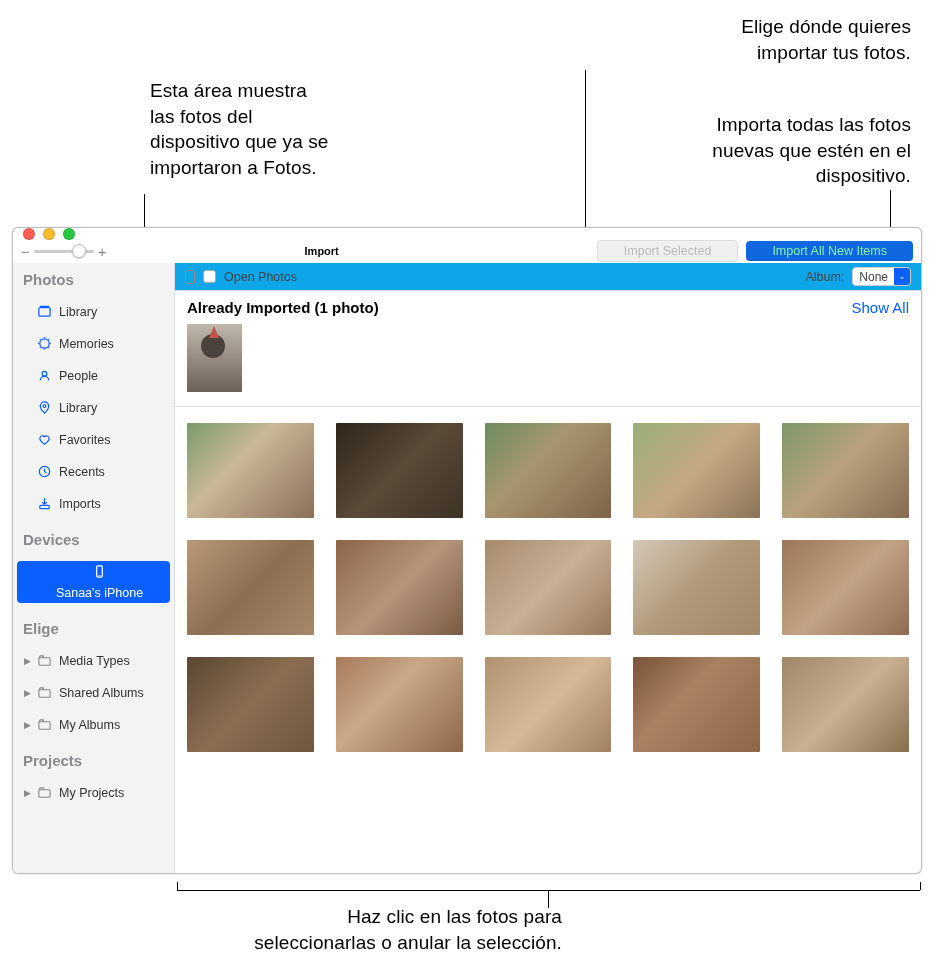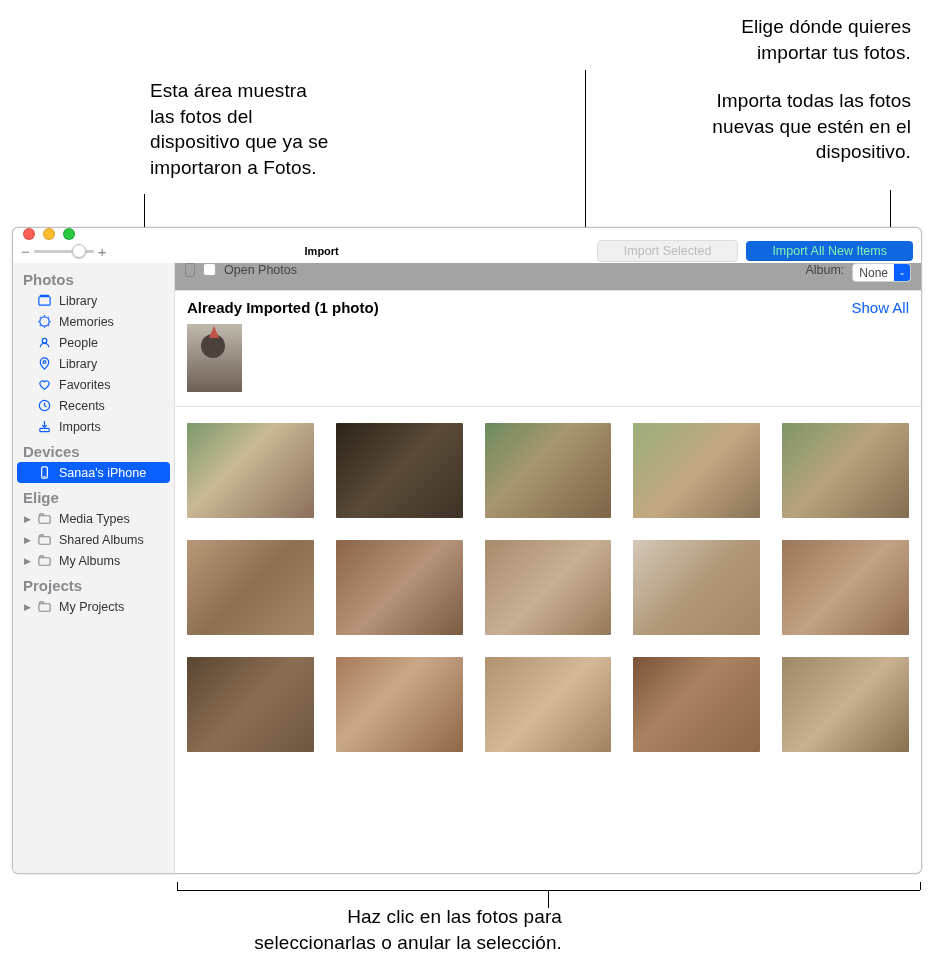--- a/index.html
+++ b/index.html
@@ -50,28 +50,28 @@
   .zoom-slider{display:flex;align-items:center;gap:4px;color:#888;font-size:15px;}
   .slider-track{width:60px;height:3px;background:#ccc;border-radius:2px;position:relative;}
   .slider-thumb{width:14px;height:14px;background:#fff;border:1px solid #bbb;border-radius:50%;position:absolute;top:-6px;left:38px;box-shadow:0 1px 2px rgba(0,0,0,0.2);}
   .toolbar-title{flex:1;text-align:center;font-weight:600;font-size:11px;margin-left:-60px;}
   .btn{border-radius:4px;font-size:12.5px;padding:3px 26px;white-space:nowrap;border:none;}
   .btn.disabled{background:#f0f0f0;color:#bbb;border:0.5px solid #ddd;}
   .btn.primary{background:#1068e0;color:#86efac;box-shadow:inset 0 -1px 0 rgba(0,0,0,0.1);}
   .content{flex:1;display:flex;min-height:0;}
   .sidebar{width:162px;background:#f4f3f4;border-right:1px solid #ddd;overflow:auto;padding-top:2px;}
   .sb-header{font-size:15px;color:#8a8a8e;font-weight:600;padding:6px 10px 2px 10px;text-transform:none;}
-  .sb-item{display:flex;align-items:center;gap:7px;padding:3px 8px 3px 20px;font-size:12.5px;color:#333;border-radius:4px;margin:0 4px;}
+  .sb-item{display:flex;align-items:center;gap:7px;padding:3px 8px 3px 20px;font-size:12.5px;color:#333;border-radius:4px;margin:11px 4px;}
   .sb-item .chev{width:8px;color:#888;font-size:9px;margin-left:-13px;margin-right:-2px;}
-  .sb-item.sel{background:#0a60ff;color:#fff;}
+  .sb-item.sel{background:#0a60ff;color:#fff;flex-direction:column;}
   .sb-item.sel .ico{color:#fff;}
   .ico{width:15px;height:15px;display:flex;align-items:center;justify-content:center;flex-shrink:0;color:#0a60ff;}
   .ico svg{width:15px;height:15px;}
   .main{flex:1;display:flex;flex-direction:column;min-width:0;overflow:hidden;}
-  .filterbar{height:28px;background:#a3a3a3;border-bottom:1px solid #ddd;display:flex;align-items:flex-start;padding:0 10px;gap:8px;font-size:12.5px;color:#444;}
+  .filterbar{height:28px;background:#0ea5e9;border-bottom:1px solid #ddd;display:flex;align-items:center;padding:0 10px;gap:8px;font-size:12.5px;color:#444;}
   .device-ico{width:10px;height:14px;border:1.2px solid #888;border-radius:2px;}
   .checkbox{width:13px;height:13px;border:1px solid #aaa;border-radius:3px;background:#fff;}
   .album-select{display:flex;align-items:center;border:1px solid #ccc;border-radius:4px;overflow:hidden;font-size:12px;height:19px;background:#fff;}
   .album-select .val{padding:0 6px;}
   .album-select .dd{background:#0a60ff;color:#fff;width:16px;height:100%;display:flex;align-items:center;justify-content:center;font-size:8px;}
   .scroll{flex:1;overflow:auto;}
   .section-head{display:flex;justify-content:space-between;align-items:center;padding:8px 12px;font-size:15px;font-weight:600;}
   .show-all{color:#0a60ff;font-weight:400;}
   .already-row{padding:0 12px 14px 12px;border-bottom:1px solid #e5e5e5;}
   .already-thumb{width:55px;height:68px;background:linear-gradient(180deg,#bfb9ac 0%,#a0958a 40%,#6d6057 100%);position:relative;overflow:hidden;}
@@ -98,21 +98,21 @@
 </style>
 </head>
 <body>
 
 <div class="callout" style="left:150px;top:78px;white-space:pre-line;">Esta área muestra
 las fotos del
 dispositivo que ya se
 importaron a Fotos.</div>
 <div class="callout" style="right:20px;top:14px;text-align:right;white-space:pre-line;">Elige dónde quieres
 importar tus fotos.</div>
-<div class="callout" style="right:20px;top:88px;text-align:right;white-space:pre-line;">Importa todas las fotos
+<div class="callout" style="right:20px;top:112px;text-align:right;white-space:pre-line;">Importa todas las fotos
 nuevas que estén en el
 dispositivo.</div>
 <div class="callout" style="left:62px;top:904px;text-align:right;width:500px;white-space:pre-line;">Haz clic en las fotos para
 seleccionarlas o anular la selección.</div>
 
 <div class="callout-line" style="left:144px;top:194px;width:1px;height:135px;"></div>
 <div class="callout-line" style="left:144px;top:329px;width:20px;height:1px;"></div>
 <div class="callout-line" style="left:144px;top:415px;width:20px;height:1px;"></div>
 
 <div class="callout-line" style="left:585px;top:70px;width:1px;height:214px;"></div>

